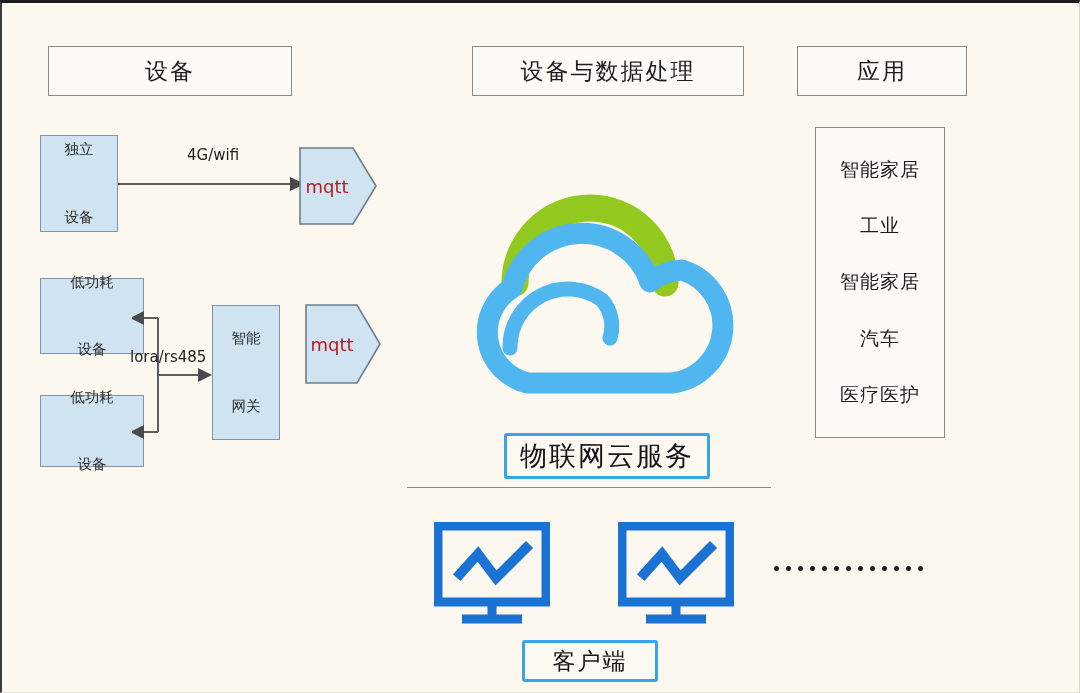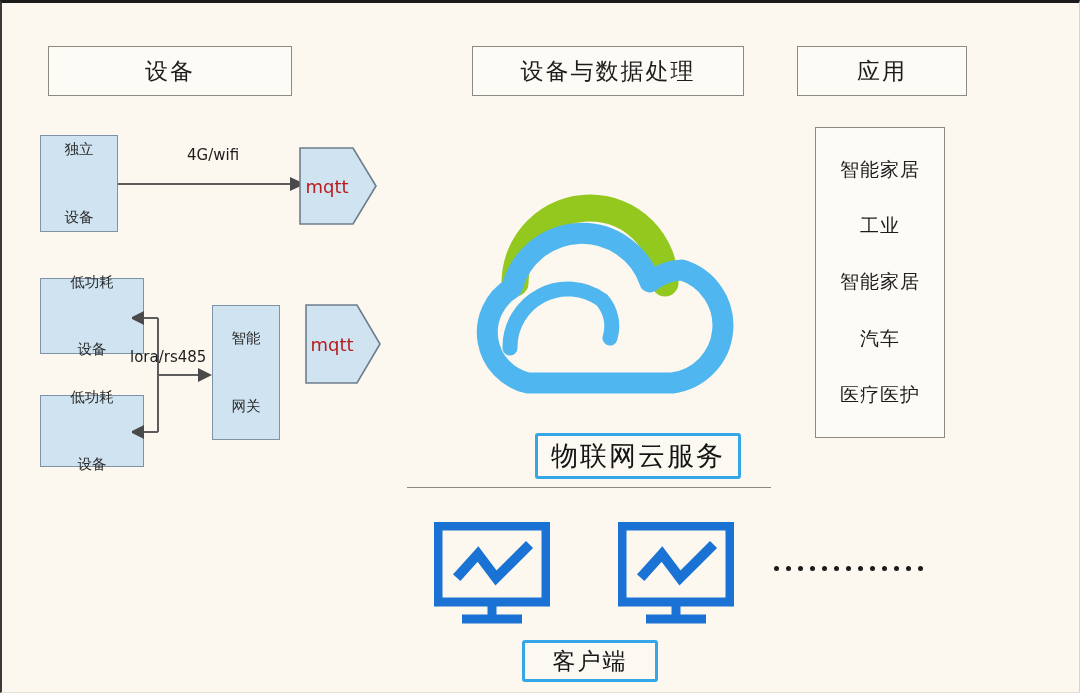--- a/index.html
+++ b/index.html
@@ -207,21 +207,21 @@
              A 58 58 0 0 0 232 82
              A 53 53 0 0 0 200 94
              A 72 72 0 0 0 62 100
              A 52 52 0 0 0 78 195 Z" fill="none" stroke="#4FB6EF" stroke-width="21" stroke-linejoin="round" stroke-linecap="round"></path>
 
     <path d="M 60 160 A 58 58 0 0 1 152 112 A 40 40 0 0 1 160 150" fill="none" stroke="#4FB6EF" stroke-width="15" stroke-linecap="round"></path>
 
     <circle cx="52" cy="179" r="5" fill="#4FB6EF"></circle>
   </svg>
 
-  <div class="abs caption-box" id="cloud-service-caption" style="left:533px; top:430px; width:206px; height:46px;">
+  <div class="abs caption-box" id="cloud-service-caption" style="left:502px; top:430px; width:206px; height:46px;">
     <span>物联网云服务</span>
   </div>
 
   <div class="abs divider" style="left:405px; top:484px; width:364px;"></div>
 
   <svg class="abs" style="left:432px; top:519px; width:116px; height:102px;" viewBox="0 0 116 102">
     <rect x="4" y="4" width="108" height="76" fill="none" stroke="#1A73D4" stroke-width="9"></rect>
     <polyline points="26,52 44,32 62,56 92,26" fill="none" stroke="#1A73D4" stroke-width="10" stroke-linecap="square" stroke-linejoin="miter"></polyline>
     <line x1="58" y1="80" x2="58" y2="94" stroke="#1A73D4" stroke-width="9"></line>
     <line x1="28" y1="97" x2="88" y2="97" stroke="#1A73D4" stroke-width="9"></line>

